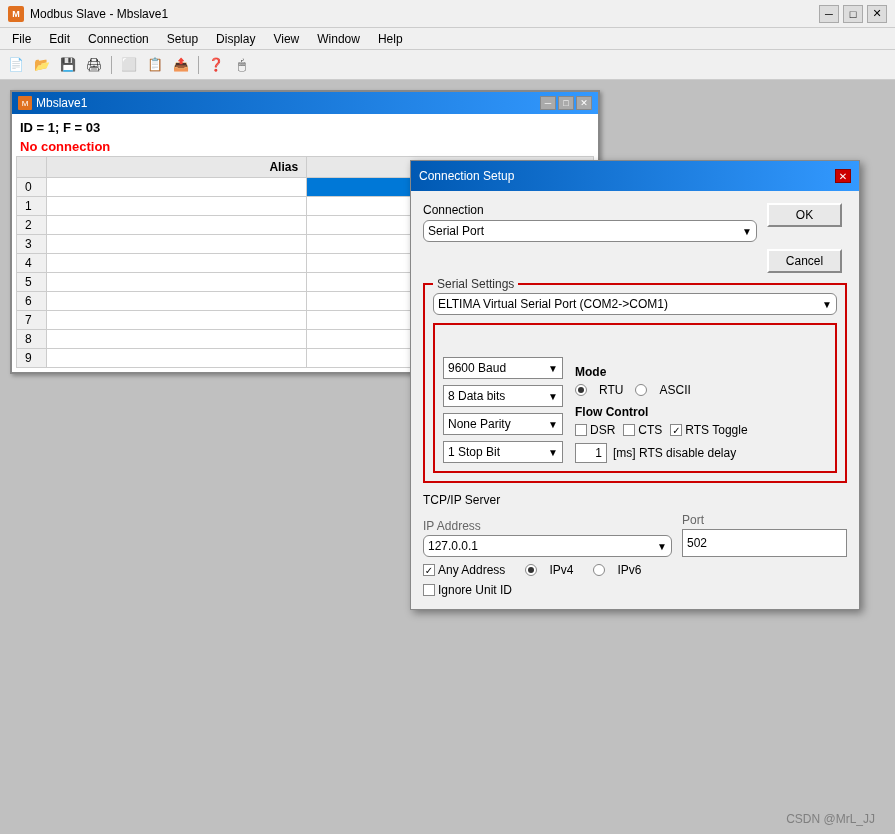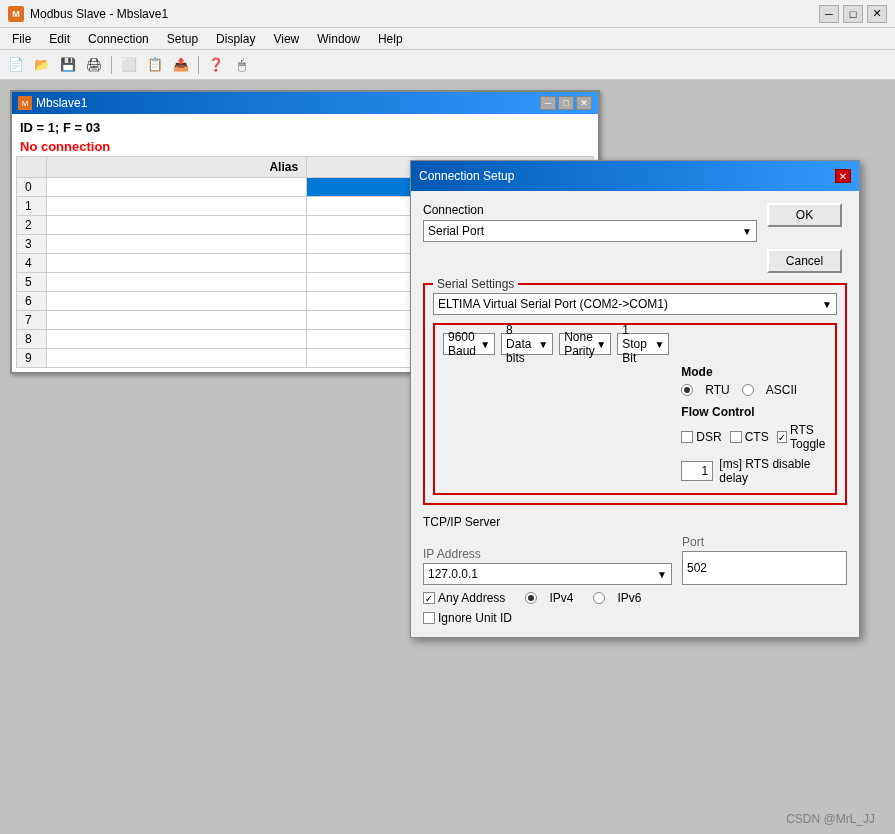--- a/index.html
+++ b/index.html
@@ -296,21 +296,21 @@
       padding: 8px;
       position: relative;
     }
 
     .serial-cols {
       display: flex;
       gap: 12px;
     }
     .serial-left {
       display: flex;
-      flex-direction: row;
+      flex-direction: column;
       gap: 6px;
       min-width: 120px;
       justify-content: flex-end;
     }
     .serial-right {
       flex: 1;
     }
 
     .mode-group {
       margin-bottom: 8px;
@@ -392,21 +392,21 @@
     .tcpip-row {
       display: flex;
       gap: 10px;
       align-items: flex-end;
       margin-bottom: 6px;
     }
     .tcpip-left { flex: 1; }
     .tcpip-right { min-width: 80px; }
     .field-label { font-size: 12px; color: #666; margin-bottom: 2px; }
     .text-input {
-      height: 34px;
+      height: 28px;
       border: 1px solid #888;
       background: white;
       padding: 1px 4px;
       font-size: 12px;
       width: 100%;
     }
 
     .tcpip-checkboxes {
       display: flex;
       gap: 20px;
@@ -424,20 +424,21 @@
       position: absolute;
       bottom: 8px;
       right: 20px;
       color: rgba(100,100,100,0.7);
       font-size: 12px;
     }
 
     
     .full-select {
       width: 100%;
+      border-radius: 6px;
     }
     .small-select {
       width: 120px;
     }
   </style>
 </head>
 <body>
 
 <div class="app-titlebar">
   <div class="app-titlebar-left">

